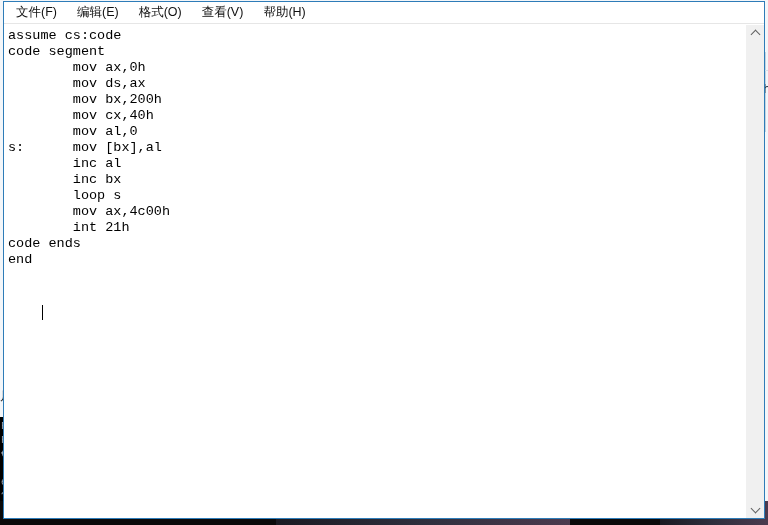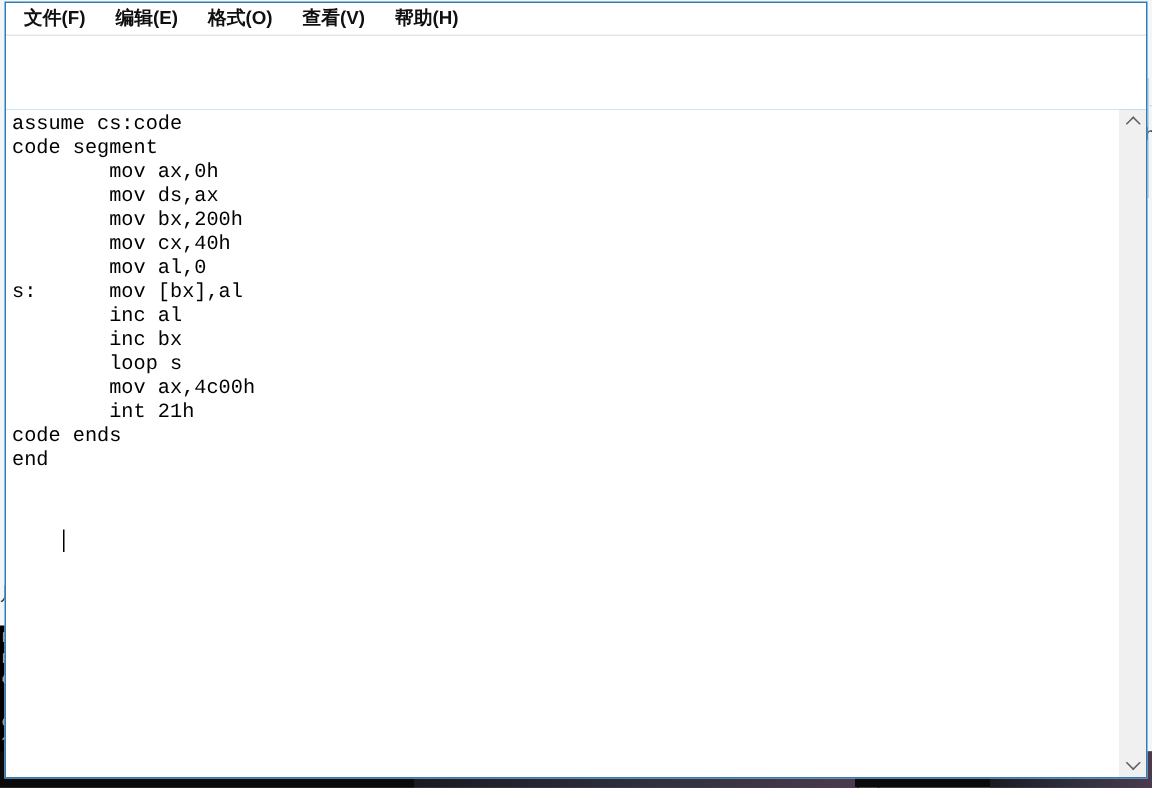--- a/index.html
+++ b/index.html
@@ -221,31 +221,29 @@
     border-bottom: 1px solid #e6e6e6;
     user-select: none;
   }
   .menu-item {
     font-size: 12.5px;
     color: #101010;
     margin-right: 16px;
     white-space: nowrap;
     cursor: default;
     padding: 1px 2px;
-    font-weight: bold;
   }
 
   .editor-wrap {
     flex: 1 1 auto;
     display: flex;
     position: relative;
-    background: #0ea5e9;
+    background: #be185d;
     border-top: 1px solid #ffffff;
     min-height: 0;
-    margin-top: 48px;
   }
 
   .text-area {
     flex: 1 1 auto;
     position: relative;
     padding: 3px 0 0 4px;
     overflow: hidden;
     background: #ffffff;
   }
 

